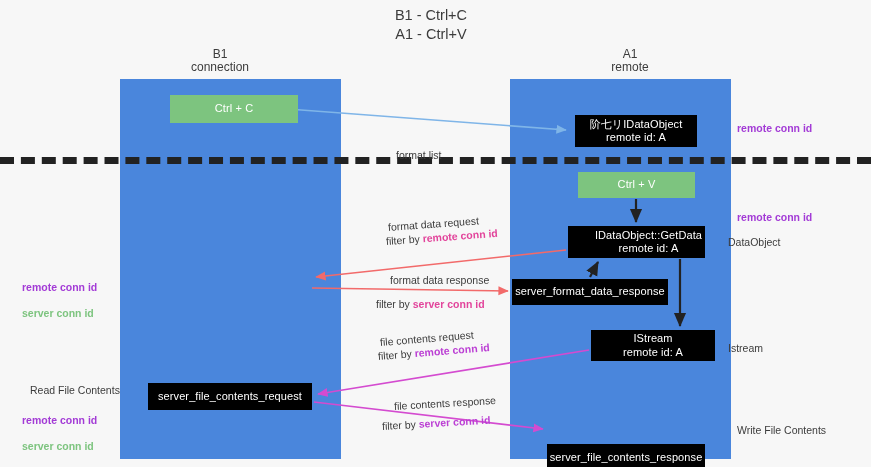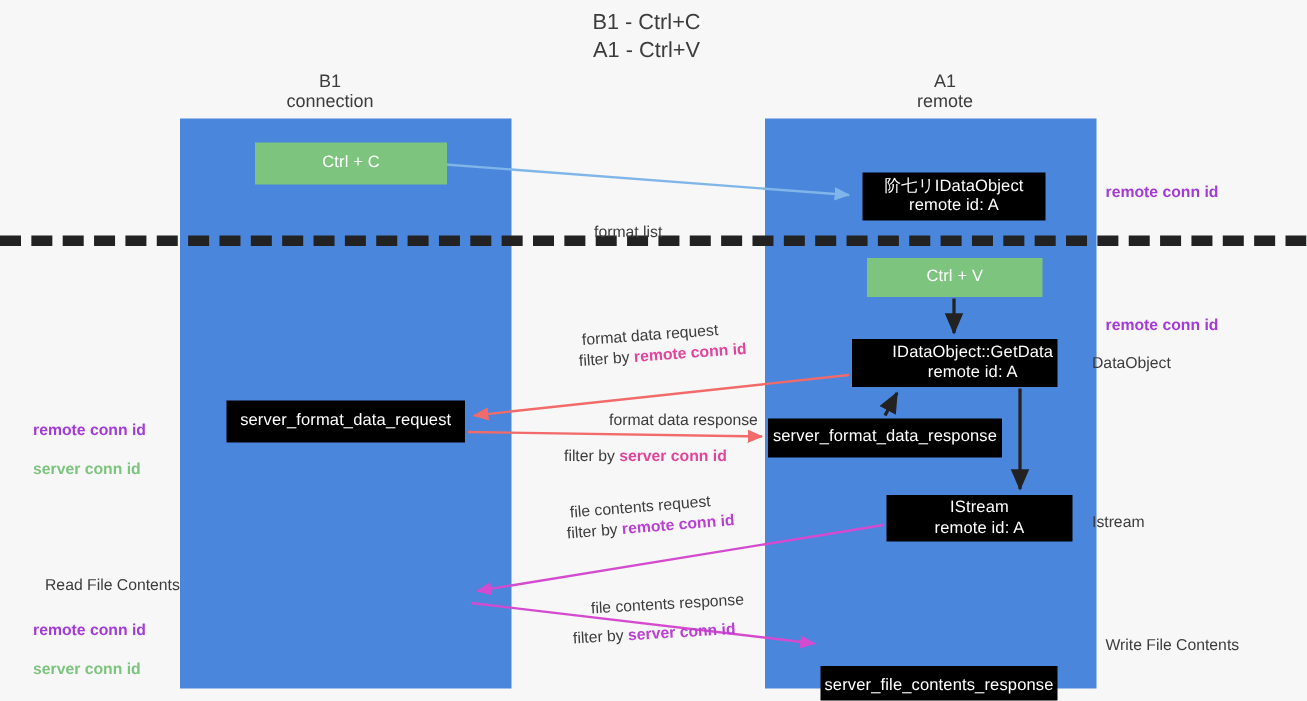--- a/index.html
+++ b/index.html
@@ -85,21 +85,21 @@
 
   
   .cap{font-size:10.5px;color:#3c3c3c;white-space:nowrap;}
   .cap b{font-weight:bold;}
   .cap .pk{color:#e2449b;}
   .cap .pp{color:#bb3fd4;}
 
   #cap-formatlist{left:396px;top:101px;margin-top:48px;}
   #cap-fdr1{left:388px;top:221px;transform:rotate(-4.2deg);transform-origin:left center;}
   #cap-fdr2{left:386px;top:235px;transform:rotate(-4.2deg);transform-origin:left center;}
-  #cap-fdresp1{left:390px;top:274px;margin-left:16px;}
+  #cap-fdresp1{left:390px;top:274px;}
   #cap-fdresp2{left:376px;top:298px;}
   #cap-fcr1{left:380px;top:336px;transform:rotate(-4.6deg);transform-origin:left center;}
   #cap-fcr2{left:378px;top:350px;transform:rotate(-4.6deg);transform-origin:left center;}
   #cap-fcresp1{left:394px;top:400px;transform:rotate(-3.4deg);transform-origin:left center;}
   #cap-fcresp2{left:382px;top:420px;transform:rotate(-3.4deg);transform-origin:left center;}
 
   svg#edges{position:absolute;left:0;top:0;width:871px;height:467px;overflow:visible;pointer-events:none;}
 </style>
 </head>
 <body>
@@ -149,24 +149,24 @@
 
     <path d="M314,402 L543,429" stroke="#d44bd0" stroke-width="1.6" fill="none" marker-end="url(#ah-mag)"></path>
   </svg>
 
   <div class="abs node green" id="n-ctrlc">Ctrl + C</div>
   <div class="abs node orange" id="n-idataobject">阶七リIDataObject
 remote id: A</div>
   <div class="abs node green" id="n-ctrlv">Ctrl + V</div>
   <div class="abs node orange" id="n-getdata">IDataObject::GetData
 remote id: A</div>
-  <div class="abs node orange" id="n-fmtreq">server_format_data_request</div>
   <div class="abs node orange" id="n-fmtresp">server_format_data_response</div>
   <div class="abs node orange" id="n-istream">IStream
 remote id: A</div>
+  <div class="abs node orange" id="n-filereq">server_file_contents_request</div>
   <div class="abs node orange" id="n-fileresp">server_file_contents_response</div>
 
   <div class="abs" id="divider"></div>
 
   <div class="abs side purple" id="lab-r1">remote conn id</div>
   <div class="abs side purple" id="lab-r2">remote conn id</div>
   <div class="abs side plain" id="lab-r3">DataObject</div>
   <div class="abs side plain" id="lab-r4">Istream</div>
   <div class="abs side plain" id="lab-r5">Write File Contents</div>
 

